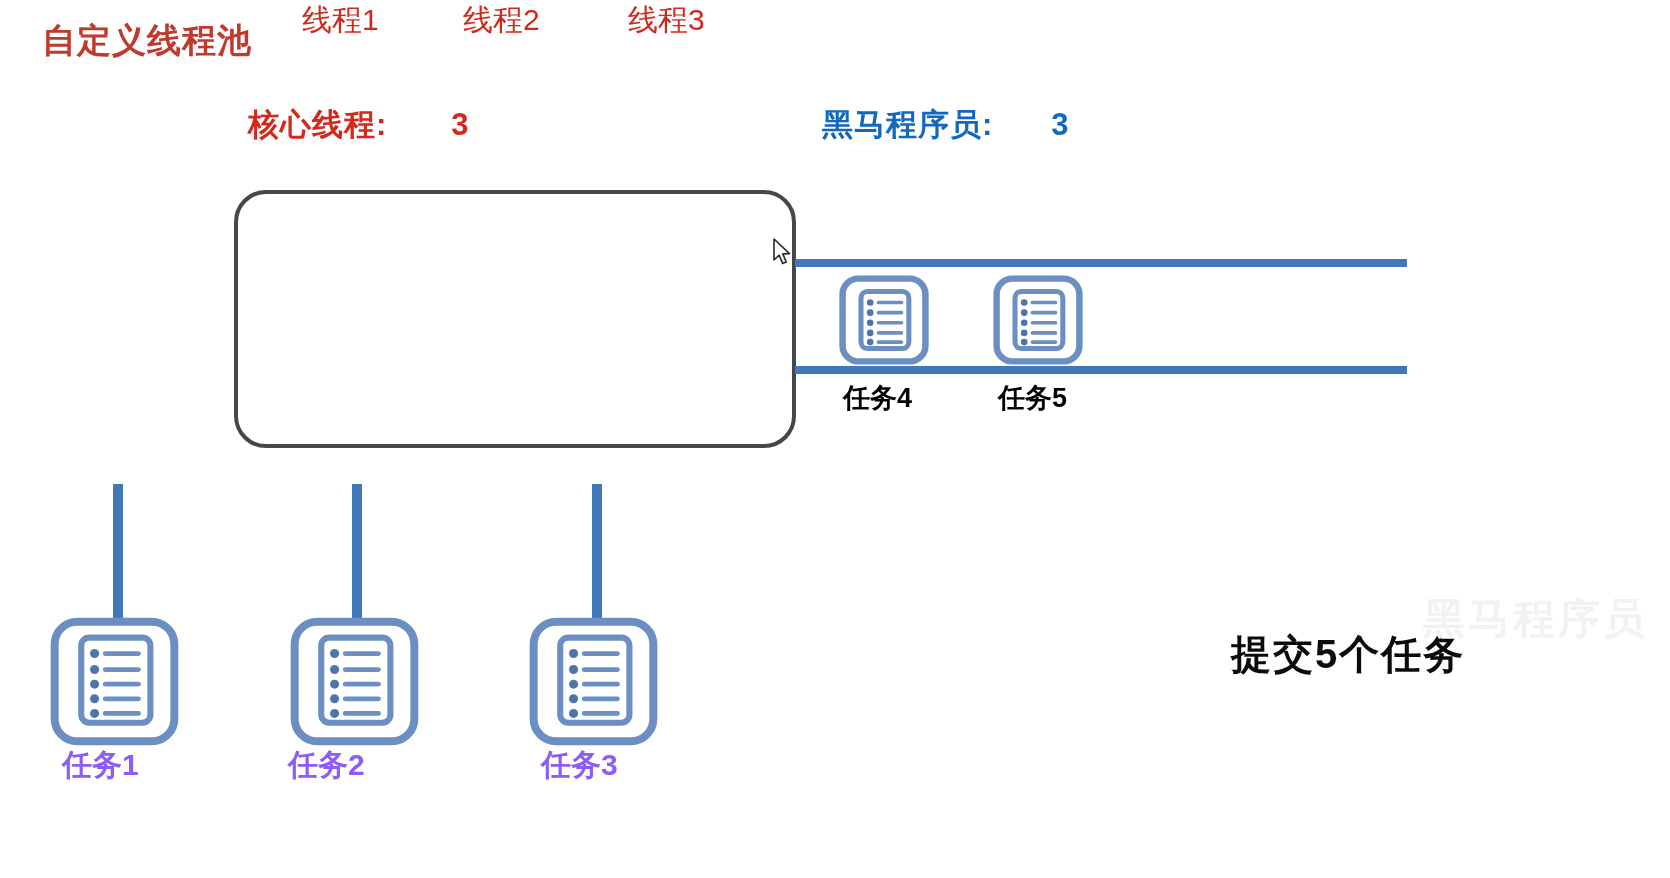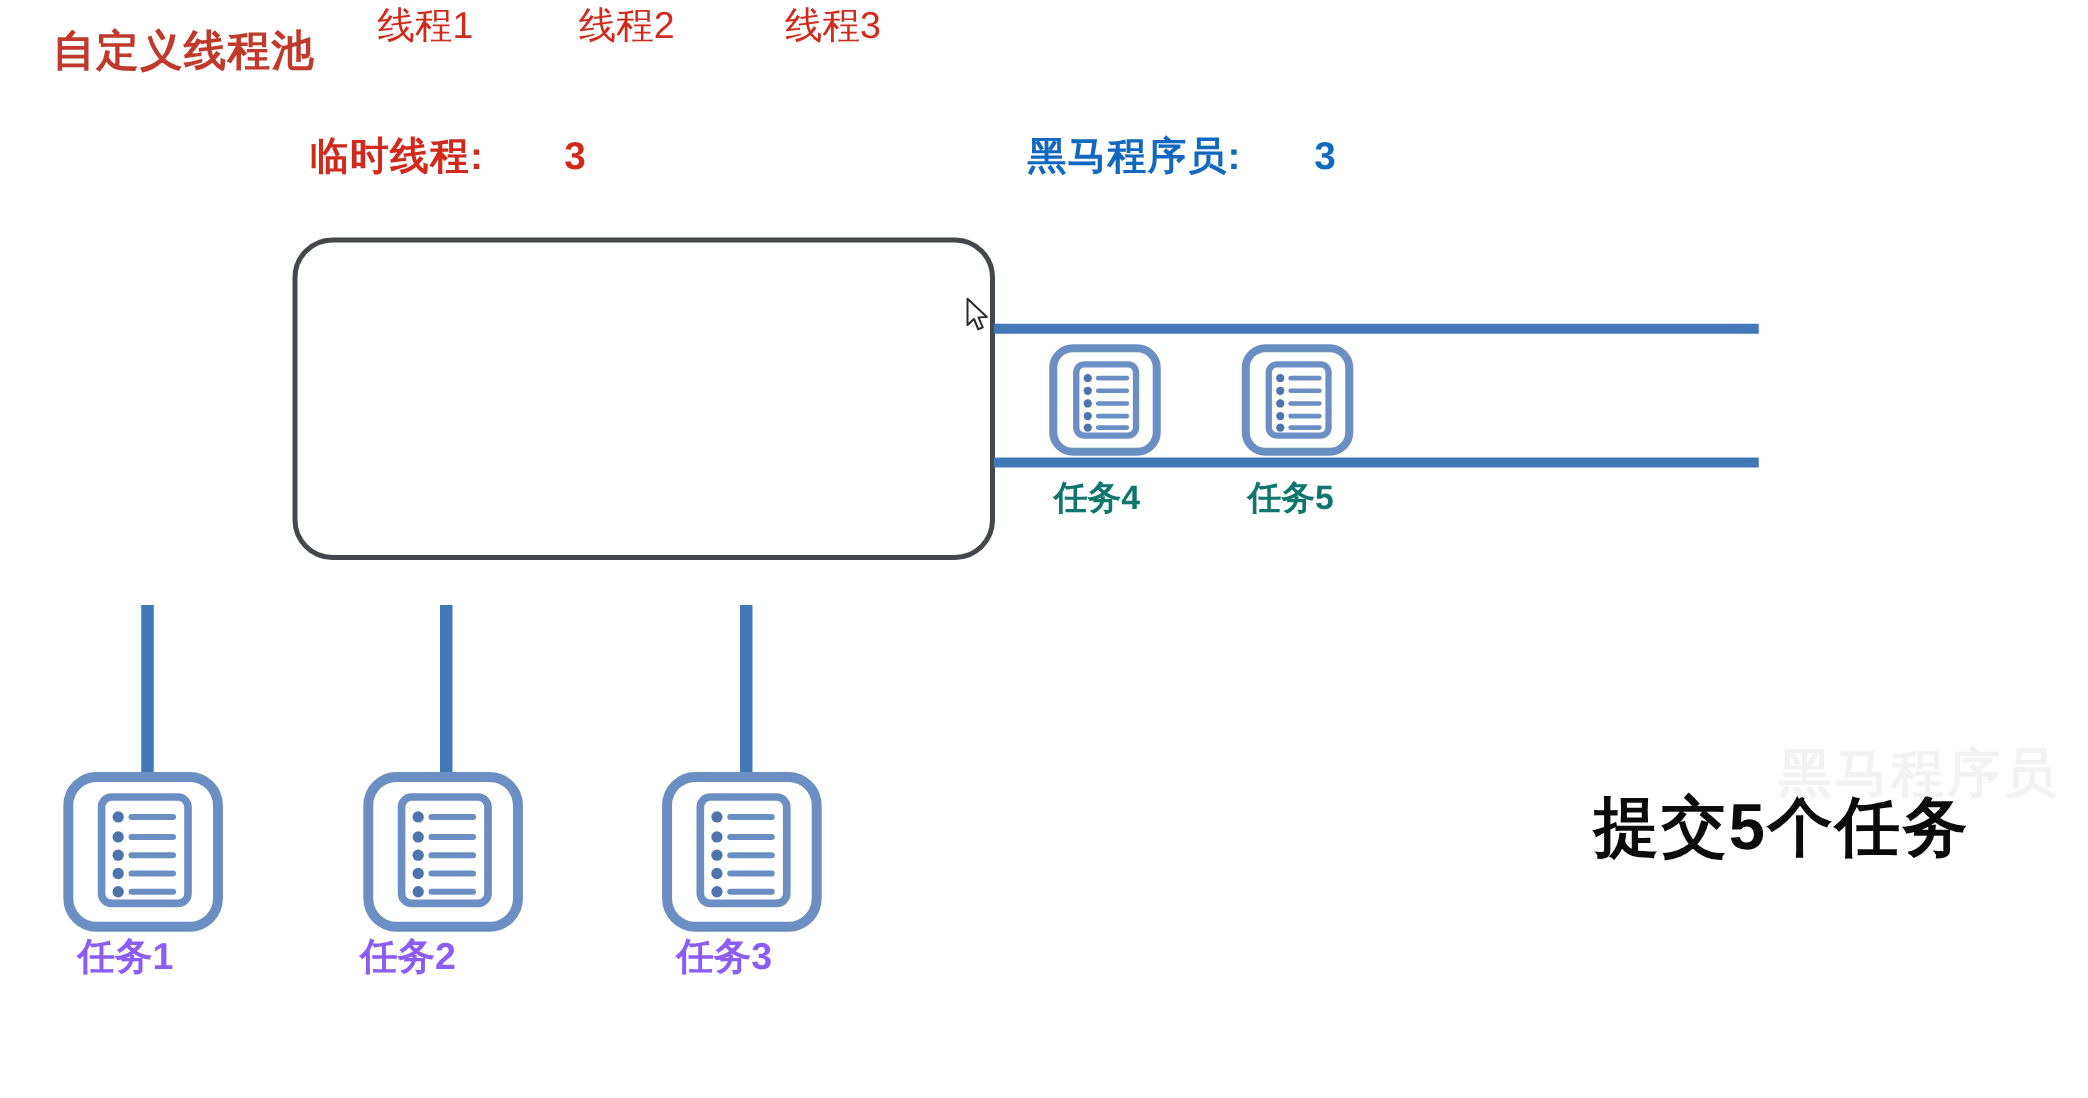--- a/index.html
+++ b/index.html
@@ -36,57 +36,57 @@
   .t1{left:302px;} .t2{left:463px;} .t3{left:628px;}
 
   
   .rail{position:absolute;left:795px;width:612px;height:8px;background:#4378B8;}
   .rail-top{top:259px;}
   .rail-bottom{top:366px;}
 
   
   .q-icon{position:absolute;top:274px;}
   .q1{left:838px;} .q2{left:992px;}
-  .q-lbl{position:absolute;top:380px;font-size:27px;font-weight:900;color:#0f766e;white-space:nowrap;}
+  .q-lbl{position:absolute;top:380px;font-size:27px;font-weight:900;color:#000000;white-space:nowrap;}
   .ql1{left:843px;} .ql2{left:998px;}
 
   
   .connector{position:absolute;width:10px;background:#4378B8;top:484px;height:137px;}
   .c1{left:113px;} .c2{left:352px;} .c3{left:592px;}
 
   
   .b-icon{position:absolute;top:615px;}
   .b1{left:48px;} .b2{left:288px;} .b3{left:527px;}
   .b-lbl{position:absolute;top:745px;font-size:30px;font-weight:900;color:#8b5cf6;white-space:nowrap;}
   .bl1{left:62px;} .bl2{left:288px;} .bl3{left:541px;}
 
   
   .caption{
     position:absolute;left:1231px;top:627px;
-    font-size:52px;font-weight:900;color:#0B0B0B;white-space:nowrap;letter-spacing:2px;margin-left:44px;
+    font-size:40px;font-weight:900;color:#0B0B0B;white-space:nowrap;letter-spacing:2px;
   }
 
   
   .watermark{
     position:absolute;right:22px;bottom:4px;
     font-size:42px;font-weight:700;color:#F2F2F2;letter-spacing:3px;white-space:nowrap;
   }
 
   
   .cursor{position:absolute;left:772px;top:238px;width:22px;height:30px;}
 </style>
 </head>
 <body>
 
 <div id="stage">
 
   <div class="title">自定义线程池</div>
 
   <div class="hdr hdr-core">
-    <span>临时线程:</span><span class="val">3</span>
+    <span>核心线程:</span><span class="val">3</span>
   </div>
 
   <div class="hdr hdr-temp">
     <span>黑马程序员:</span><span class="val">3</span>
   </div>
 
   <div class="pool-box"></div>
   <div class="thread-lbl t1">线程1</div>
   <div class="thread-lbl t2">线程2</div>
   <div class="thread-lbl t3">线程3</div>

